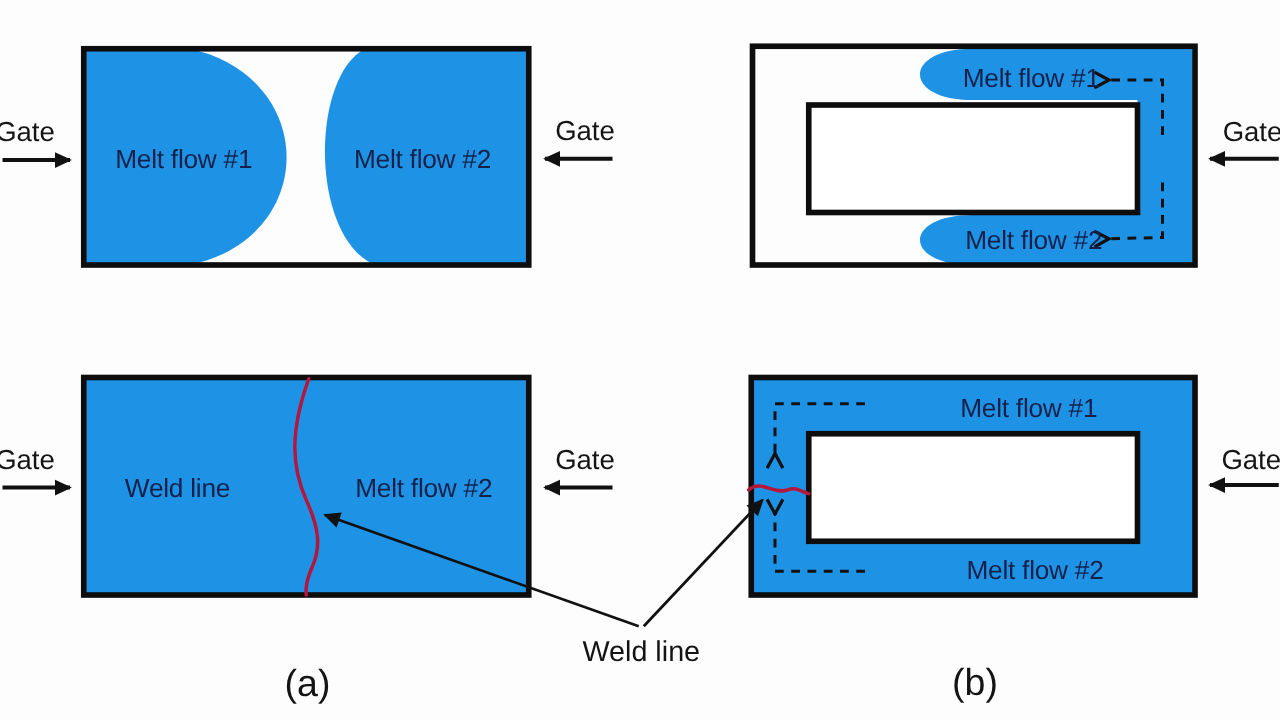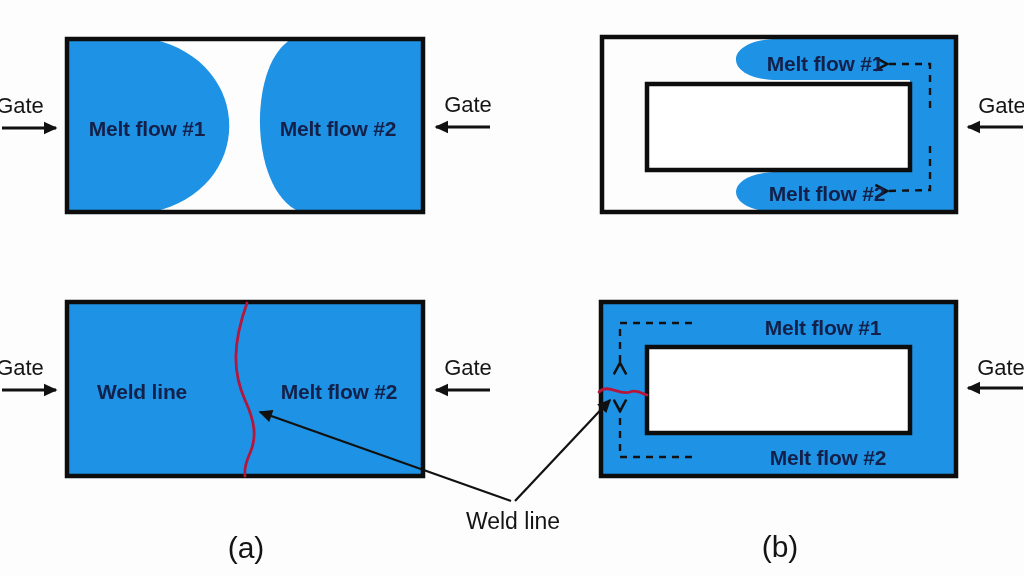--- a/index.html
+++ b/index.html
@@ -2,21 +2,21 @@
 <html><head>
 <meta charset="utf-8">
 <style>
   html,body{margin:0;padding:0;background:#ffffff;}
   #stage{
     position:relative;width:1024px;height:576px;overflow:hidden;
     background:#fdfdfd;font-family:"Liberation Sans",sans-serif;
   }
   #draw{position:absolute;left:0;top:0;}
   .lbl{position:absolute;transform:translate(-50%,-50%);white-space:nowrap;line-height:1;}
-  .melt{font-size:21px;font-weight:700;color:#132049;letter-spacing:-0.2px;}
+  .melt{font-size:21px;font-weight:400;color:#132049;letter-spacing:-0.2px;}
   .gate{font-size:22px;color:#151515;}
   .pointer-label{font-size:23px;color:#141414;}
   .caption{font-size:30px;color:#141414;}
   .outline{fill:none;stroke:#0d0d0d;stroke-width:4.5;}
   .insert{fill:#ffffff;stroke:#0d0d0d;stroke-width:4.5;}
   .solid-arrow{stroke:#111111;stroke-width:3.2;fill:none;}
   .thin-arrow{stroke:#111111;stroke-width:2.2;fill:none;}
   .dash-arrow{stroke:#111111;stroke-width:2.4;fill:none;stroke-dasharray:7 6;}
   .weld{fill:none;stroke-width:2.8;stroke-linecap:round;}
 </style>

